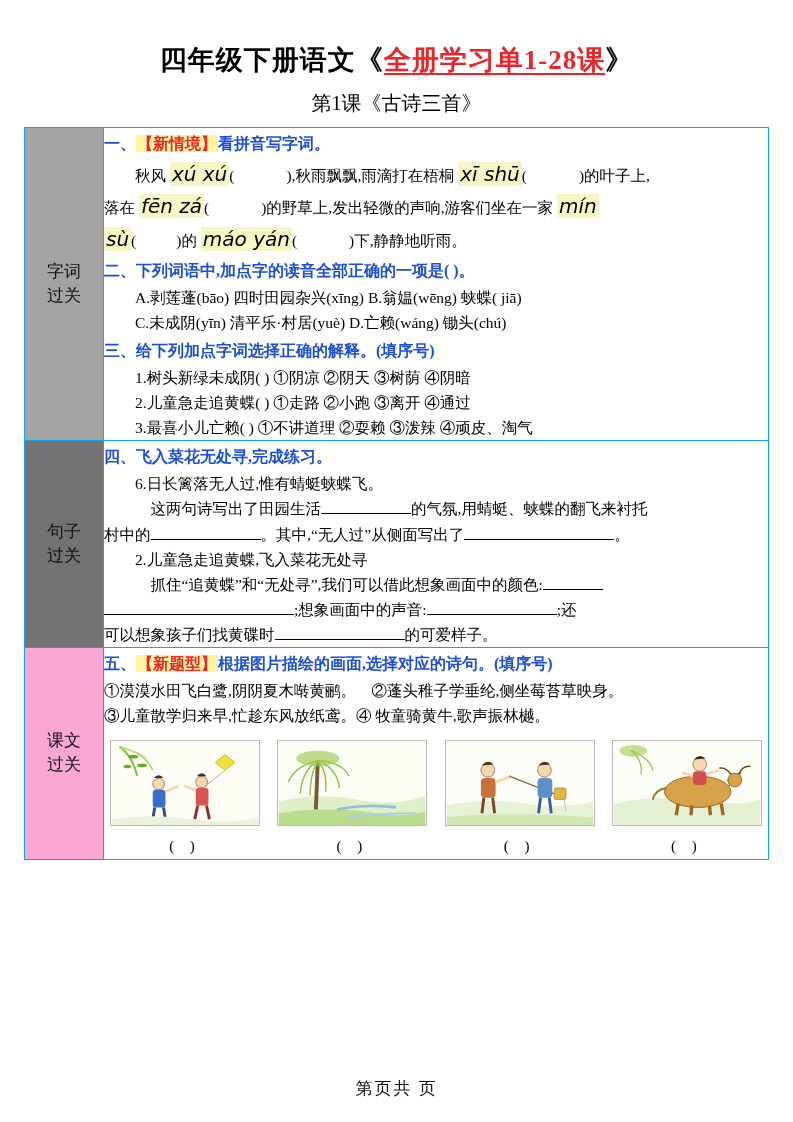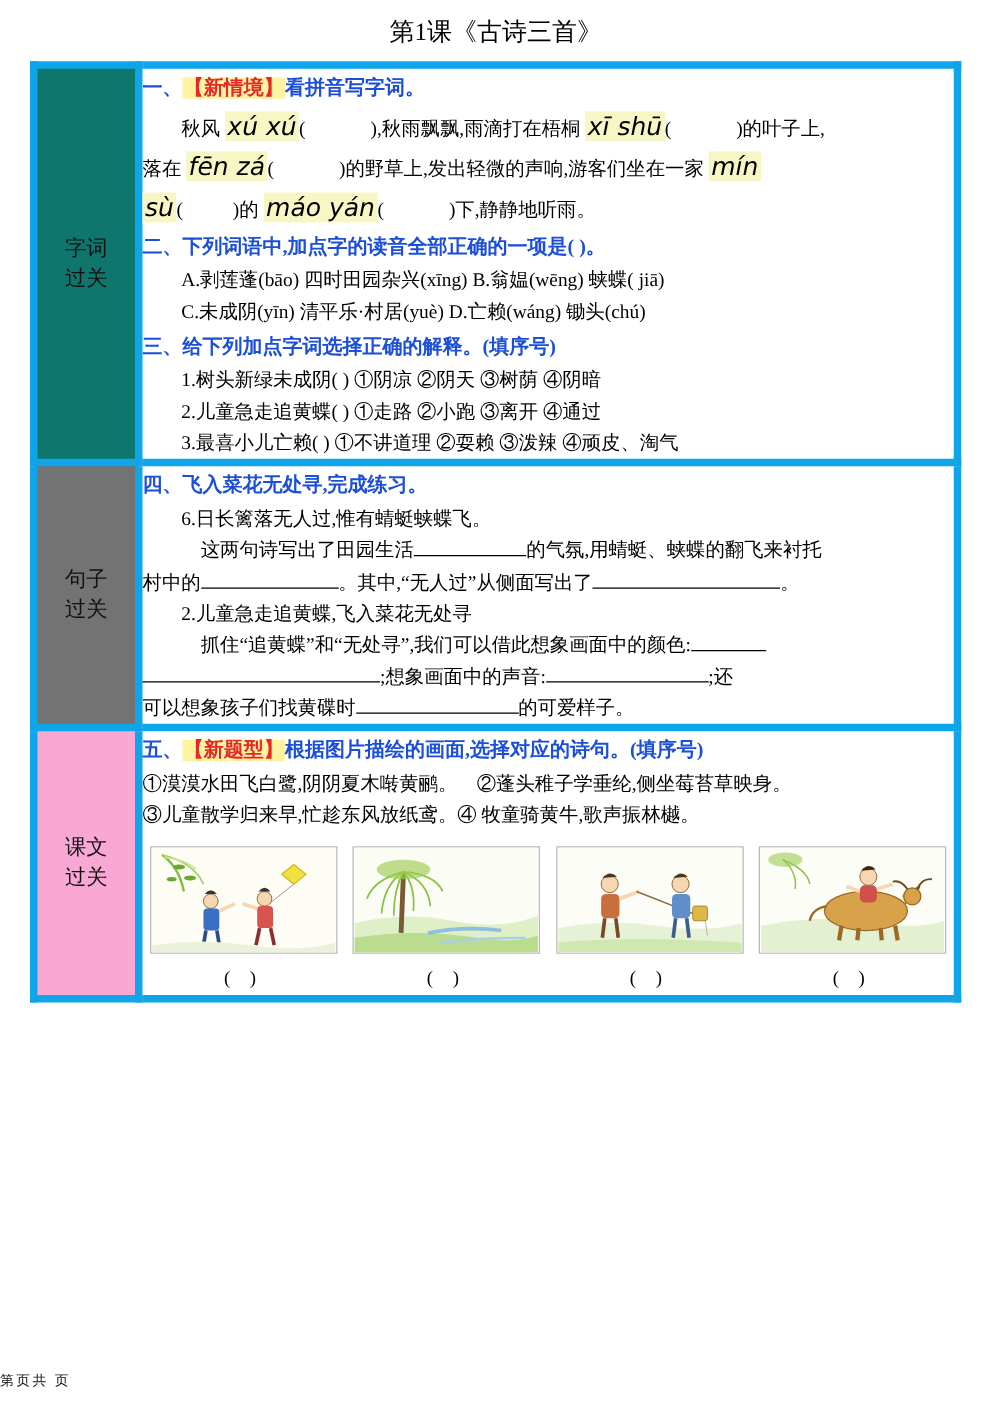--- a/index.html
+++ b/index.html
@@ -45,34 +45,34 @@
     color: #000;
   }
   
   table.sheet {
     width: 745px;
     margin: 0 auto;
     border-collapse: collapse;
     table-layout: fixed;
   }
   table.sheet td {
-    border: 6px solid #0ea5e9;
+    border: 1px solid #0ea5e9;
     vertical-align: middle;
     padding: 0;
   }
   td.label-cell {
     width: 78px;
     text-align: center;
     font-size: 17px;
     line-height: 1.45;
     font-weight: normal;
     color: #111;
   }
   td.label-cell .lab-line { display: block; }
-  .lab-1 { background: #0f766e; }
+  .lab-1 { background: #a3a3a3; }
   .lab-2 { background: #737373; }
   .lab-3 { background: #f9a8d4; }
   td.body-cell {
     padding: 6px 9px 9px 9px;
     font-size: 15.5px;
     line-height: 1.62;
   }
   .qhead {
     color: #1c4fd8;
     font-weight: bold;
@@ -123,33 +123,36 @@
   .pic-cap {
     font-size: 15px;
     margin-top: 8px;
     letter-spacing: 6px;
   }
   .footer {
     position: absolute;
     bottom: 22px;
     left: 0;
     width: 793px;
-    text-align: left;
-    font-size: 11px;
+    text-align: center;
+    font-size: 17px;
     letter-spacing: 2px;
     color: #111;
   }
   .sp1 { display:inline-block; width: 14px; }
   .sp2 { display:inline-block; width: 26px; }
 </style>
 </head>
 <body>
 
 <div class="page">
 
+  <div class="doc-title">
+    <span class="black-part">四年级下册语文《</span><span class="red-part">全册学习单1-28课</span><span class="black-part">》</span>
+  </div>
 
   <div class="doc-subtitle">第1课《古诗三首》</div>
 
   <table class="sheet">
     <tbody>
 
       <tr>
         <td class="label-cell lab-1">
           <span class="lab-line">字词</span>
           <span class="lab-line">过关</span>

